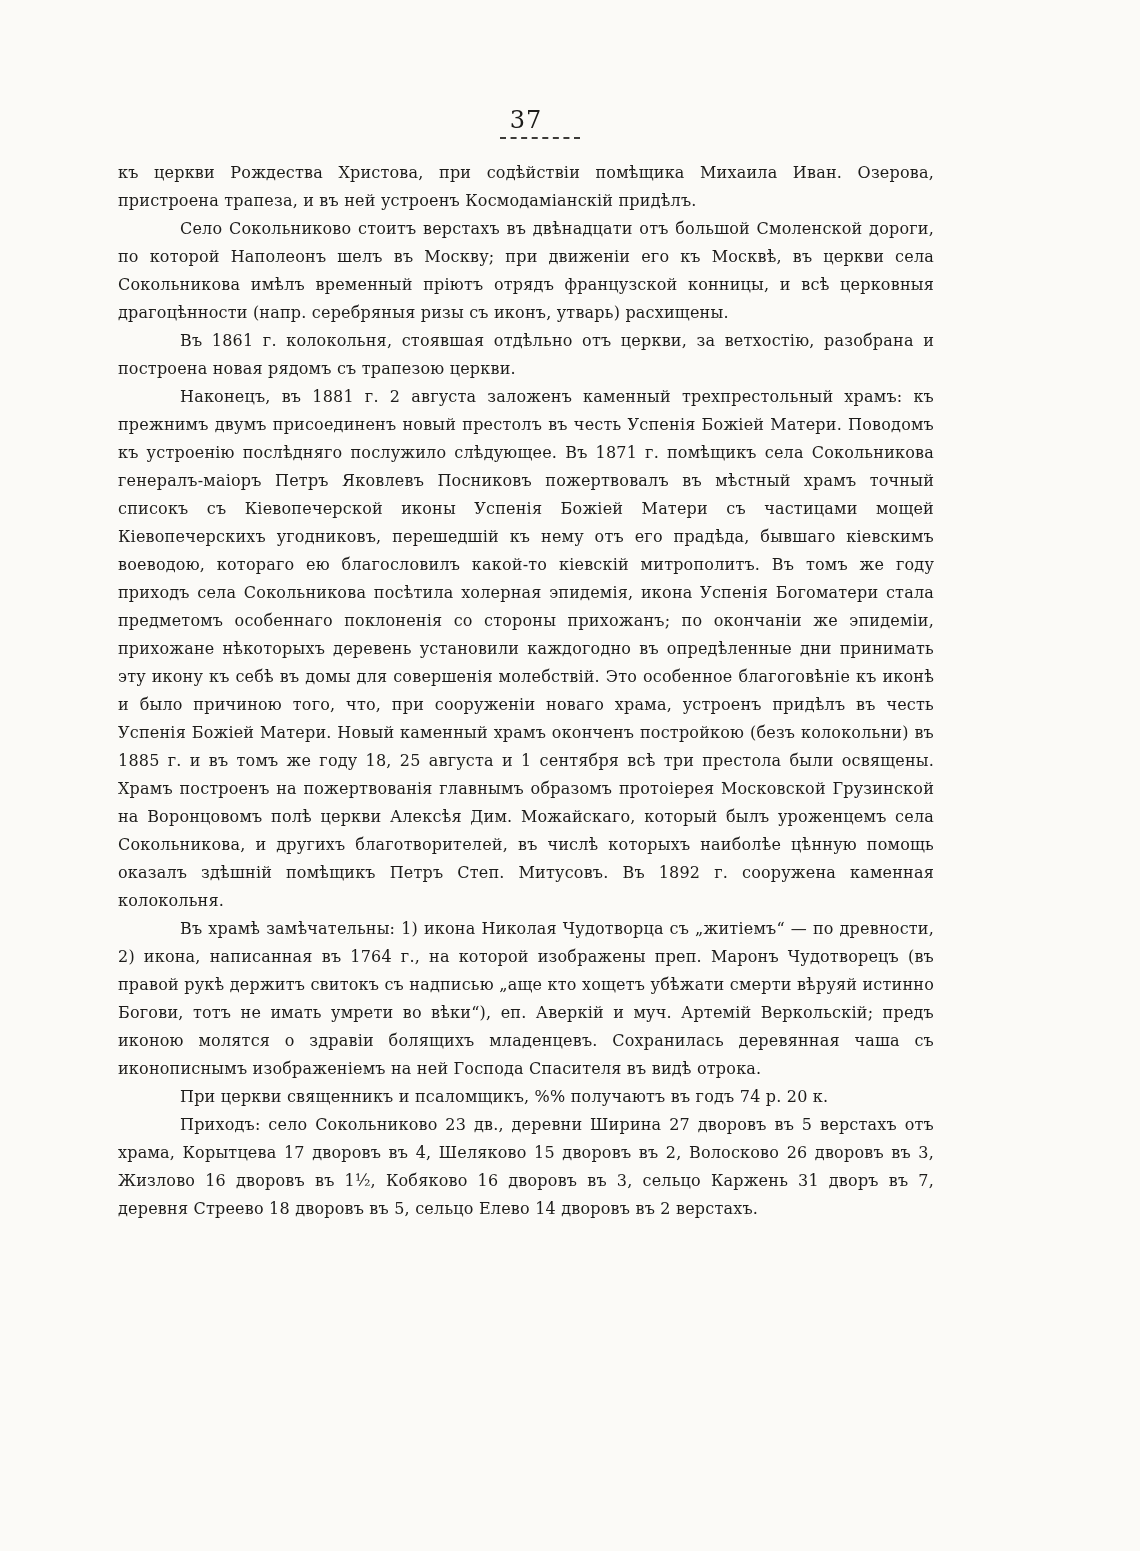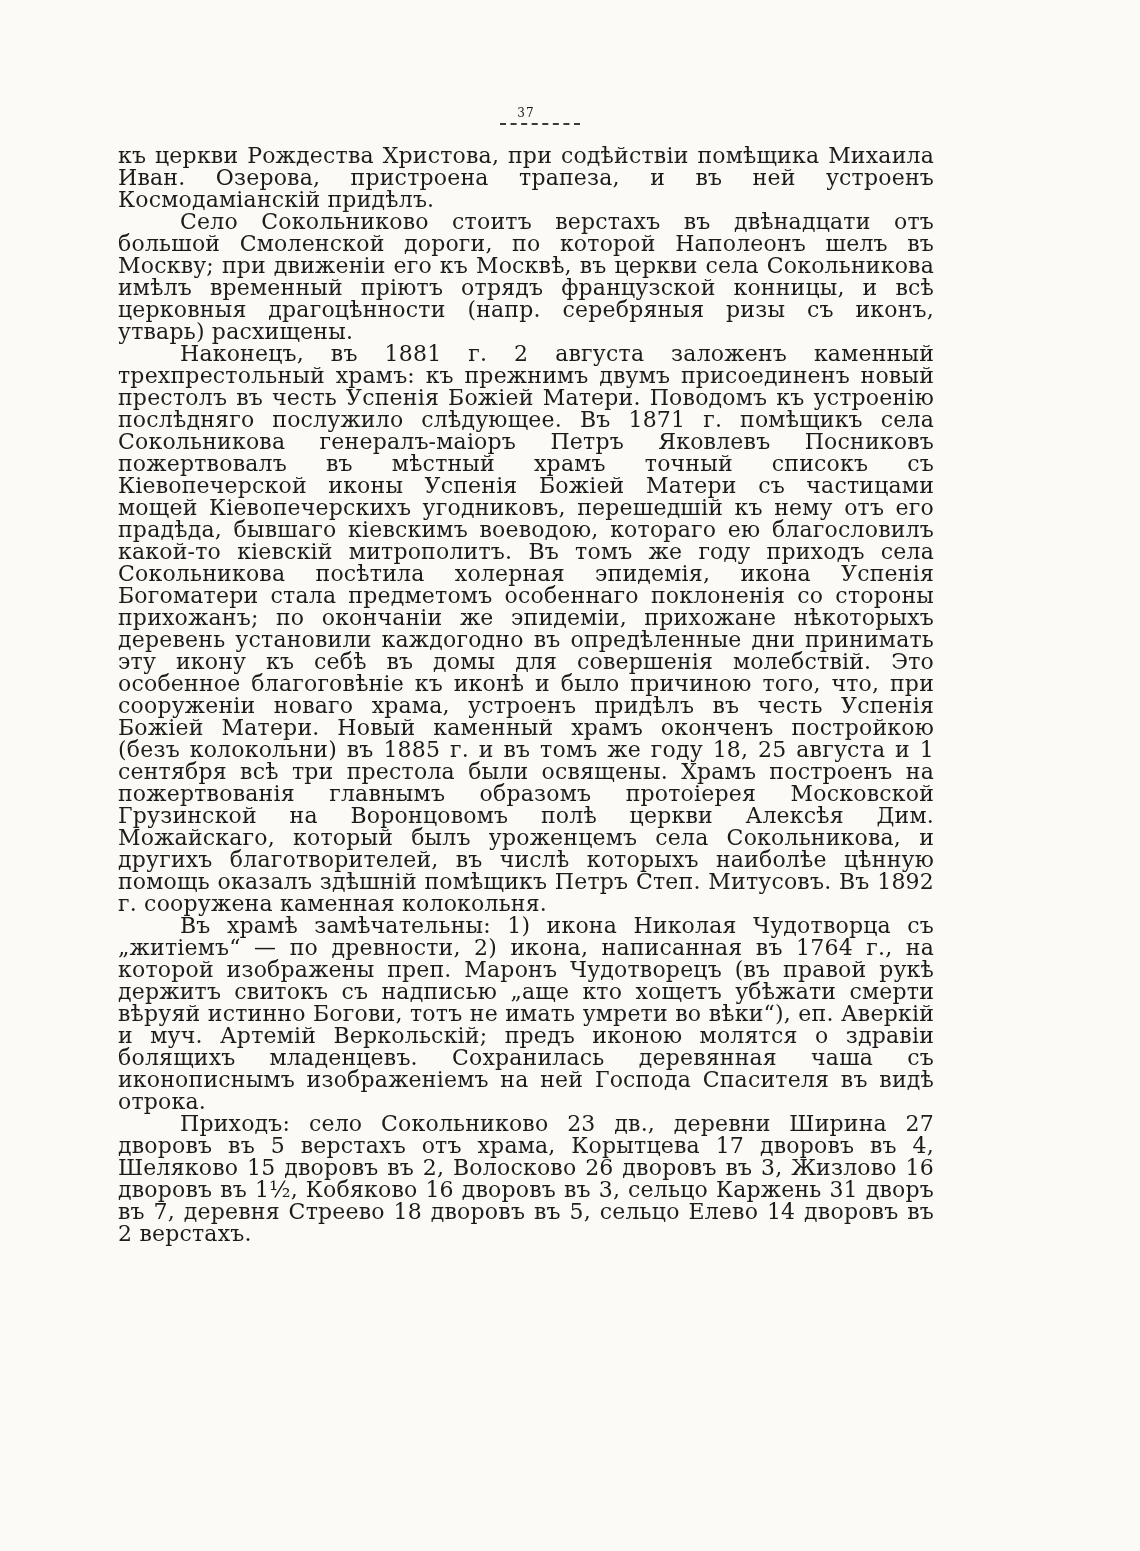--- a/index.html
+++ b/index.html
@@ -12,36 +12,36 @@
     width: 1140px;
     min-height: 1551px;
     box-sizing: border-box;
     background: #fbfaf7;
     color: #1d1c1a;
     font-family: "DejaVu Serif", "Liberation Serif", serif;
     padding: 106px 206px 80px 118px;
   }
   .page-number {
     text-align: center;
-    font-size: 12px;
+    font-size: 24px;
     letter-spacing: 1px;
     margin: 0 0 20px 0;
   }
   .page-number .num-rule {
     display: block;
     width: 80px;
     margin: 3px auto 0 auto;
     border: 0;
     border-top: 2px dashed #3c3a38;
     transform: translateX(14px);
   }
   .text-block {
     text-align: justify;
-    font-size: 22px;
-    line-height: 22px;
+    font-size: 16px;
+    line-height: 28px;
     letter-spacing: 0.2px;
   }
   .para {
     margin: 0;
     text-indent: 62px;
   }
   .para.first {
     text-indent: 0;
   }
 </style>
@@ -52,19 +52,21 @@
 
   <div class="page-number">
     <span>37</span>
     <span class="num-rule"></span>
   </div>
 
   <div class="text-block">
 
     <p class="para first">къ церкви Рождества Христова, при содѣйствіи помѣщика Михаила Иван. Озерова, пристроена трапеза, и въ ней устроенъ Космодаміанскій придѣлъ.</p>
     <p class="para">Село Сокольниково стоитъ верстахъ въ двѣнадцати отъ большой Смоленской дороги, по которой Наполеонъ шелъ въ Москву; при движеніи его къ Москвѣ, въ церкви села Сокольникова имѣлъ временный пріютъ отрядъ французской конницы, и всѣ церковныя драгоцѣнности (напр. серебряныя ризы съ иконъ, утварь) расхищены.</p>
+    <p class="para">Въ 1861 г. колокольня, стоявшая отдѣльно отъ церкви, за ветхостію, разобрана и построена новая рядомъ съ трапезою церкви.</p>
     <p class="para">Наконецъ, въ 1881 г. 2 августа заложенъ каменный трехпрестольный храмъ: къ прежнимъ двумъ присоединенъ новый престолъ въ честь Успенія Божіей Матери. Поводомъ къ устроенію послѣдняго послужило слѣдующее. Въ 1871 г. помѣщикъ села Сокольникова генералъ-маіоръ Петръ Яковлевъ Посниковъ пожертвовалъ въ мѣстный храмъ точный списокъ съ Кіевопечерской иконы Успенія Божіей Матери съ частицами мощей Кіевопечерскихъ угодниковъ, перешедшій къ нему отъ его прадѣда, бывшаго кіевскимъ воеводою, котораго ею благословилъ какой-то кіевскій митрополитъ. Въ томъ же году приходъ села Сокольникова посѣтила холерная эпидемія, икона Успенія Богоматери стала предметомъ особеннаго поклоненія со стороны прихожанъ; по окончаніи же эпидеміи, прихожане нѣкоторыхъ деревень установили каждогодно въ опредѣленные дни принимать эту икону къ себѣ въ домы для совершенія молебствій. Это особенное благоговѣніе къ иконѣ и было причиною того, что, при сооруженіи новаго храма, устроенъ придѣлъ въ честь Успенія Божіей Матери. Новый каменный храмъ оконченъ постройкою (безъ колокольни) въ 1885 г. и въ томъ же году 18, 25 августа и 1 сентября всѣ три престола были освящены. Храмъ построенъ на пожертвованія главнымъ образомъ протоіерея Московской Грузинской на Воронцовомъ полѣ церкви Алексѣя Дим. Можайскаго, который былъ уроженцемъ села Сокольникова, и другихъ благотворителей, въ числѣ которыхъ наиболѣе цѣнную помощь оказалъ здѣшній помѣщикъ Петръ Степ. Митусовъ. Въ 1892 г. сооружена каменная колокольня.</p>
     <p class="para">Въ храмѣ замѣчательны: 1) икона Николая Чудотворца съ „житіемъ“ — по древности, 2) икона, написанная въ 1764 г., на которой изображены преп. Маронъ Чудотворецъ (въ правой рукѣ держитъ свитокъ съ надписью „аще кто хощетъ убѣжати смерти вѣруяй истинно Богови, тотъ не имать умрети во вѣки“), еп. Аверкій и муч. Артемій Веркольскій; предъ иконою молятся о здравіи болящихъ младенцевъ. Сохранилась деревянная чаша съ иконописнымъ изображеніемъ на ней Господа Спасителя въ видѣ отрока.</p>
+    <p class="para">При церкви священникъ и псаломщикъ, %% получаютъ въ годъ 74 р. 20 к.</p>
     <p class="para">Приходъ: село Сокольниково 23 дв., деревни Ширина 27 дворовъ въ 5 верстахъ отъ храма, Корытцева 17 дворовъ въ 4, Шеляково 15 дворовъ въ 2, Волосково 26 дворовъ въ 3, Жизлово 16 дворовъ въ 1½, Кобяково 16 дворовъ въ 3, сельцо Каржень 31 дворъ въ 7, деревня Стреево 18 дворовъ въ 5, сельцо Елево 14 дворовъ въ 2 верстахъ.</p>
 
   </div>
 
 </div>
 
 </body></html>

